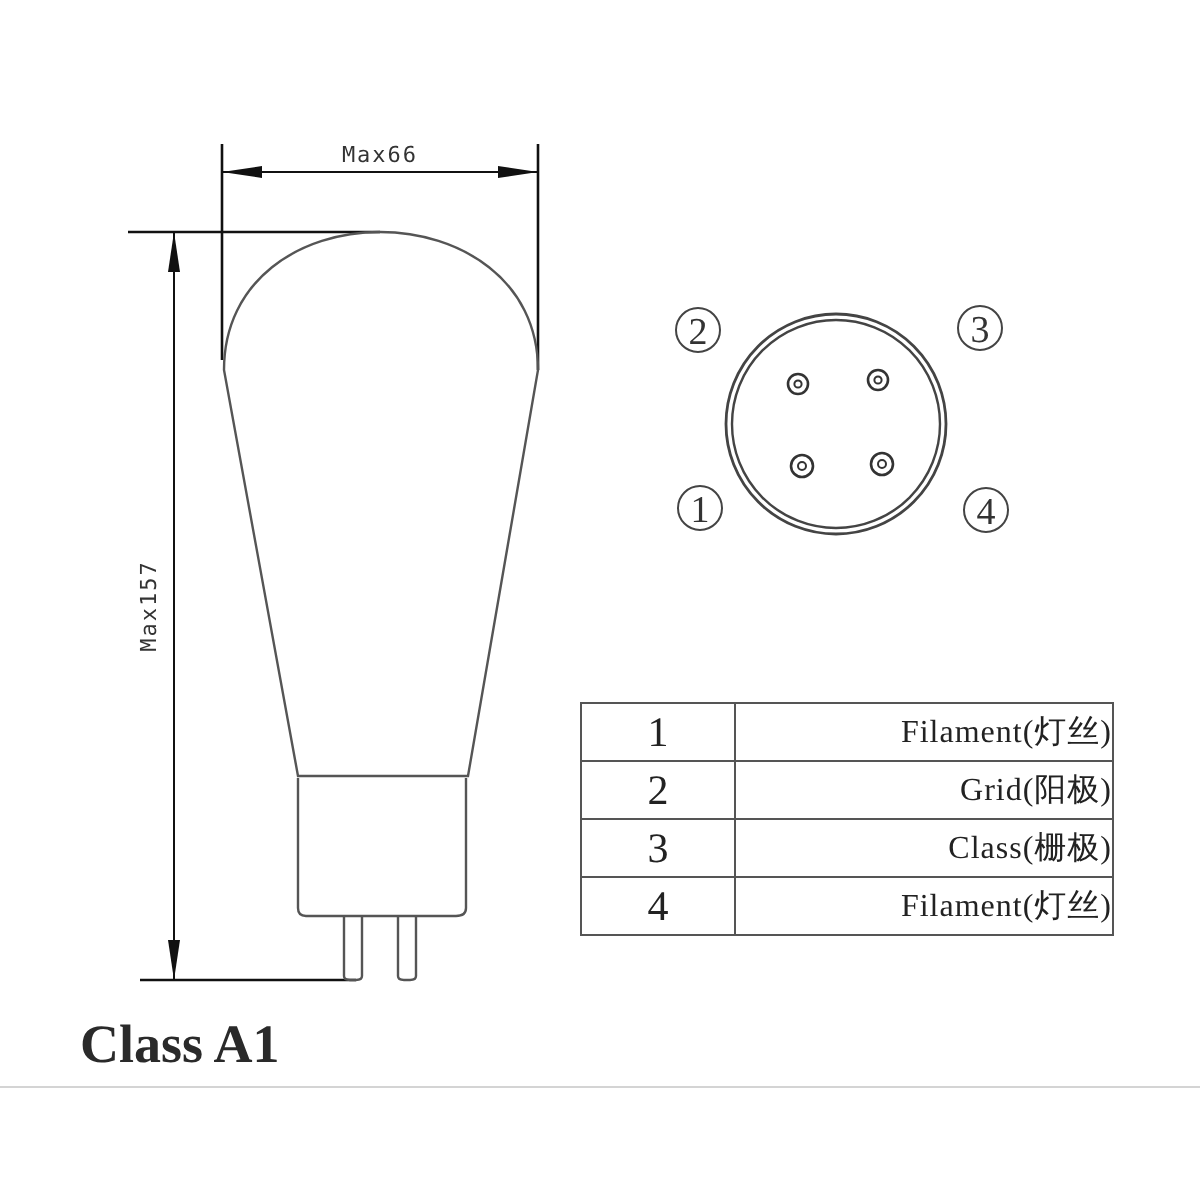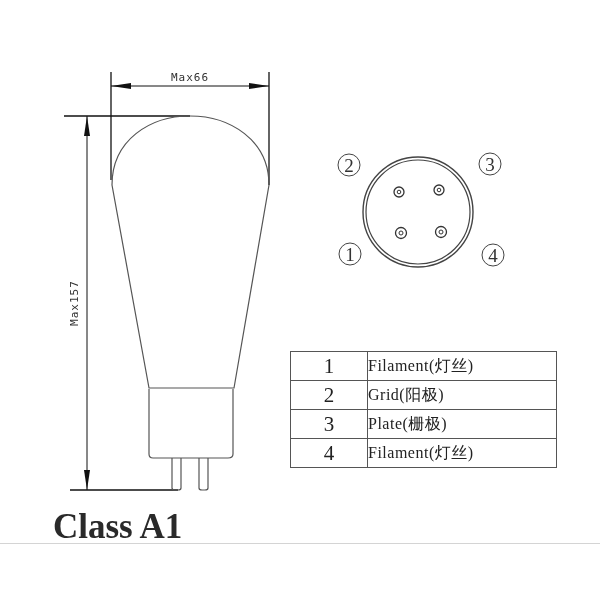--- a/index.html
+++ b/index.html
@@ -3,22 +3,22 @@
 <meta charset="utf-8">
 <style>
   html, body { margin: 0; padding: 0; background: #ffffff; }
   body { width: 600px; height: 600px; position: relative; overflow: hidden; font-family: "Liberation Sans", sans-serif; }
   svg.main { position: absolute; left: 0; top: 0; width: 600px; height: 600px; }
   .dim-text { font-family: "DejaVu Sans Mono", monospace; font-size: 11px; fill: #333; letter-spacing: 1px; }
   .pin-label { font-family: "Liberation Serif", serif; font-size: 19px; fill: #333; }
   .pin-table { position: absolute; left: 290px; top: 351px; border-collapse: collapse; border: 1.5px solid #555; }
   .pin-table td { border: 1px solid #555; height: 28px; padding: 0; color: #222; font-family: "Liberation Serif", serif; }
   .pin-table td.num { width: 76px; text-align: center; font-size: 21px; }
-  .pin-table td.fn { width: 188px; text-align: left; font-size: 16px; letter-spacing: 0.5px; }
-  .class-title { position: absolute; left: 40px; top: 507px; font-family: "Liberation Serif", serif; font-weight: bold; font-size: 35px; color: #2a2a2a; margin-left: 13px; }
+  .pin-table td.fn { width: 188px; text-align: right; font-size: 16px; letter-spacing: 0.5px; }
+  .class-title { position: absolute; left: 40px; top: 507px; font-family: "Liberation Serif", serif; font-weight: bold; font-size: 27px; color: #2a2a2a; }
   .bottom-rule { position: absolute; left: 0; top: 543px; width: 600px; height: 1px; background: #d4d4d4; }
 </style>
 </head>
 <body>
 
 <svg class="main" viewBox="0 0 600 600">
 
   <g>
     <line x1="111" y1="72" x2="111" y2="180" stroke="#111" stroke-width="1.3"></line>
     <line x1="269" y1="72" x2="269" y2="185" stroke="#111" stroke-width="1.3"></line>
@@ -88,21 +88,21 @@
       <tr>
     <td class="num">1</td>
     <td class="fn">Filament(灯丝)</td>
   </tr>
   <tr>
     <td class="num">2</td>
     <td class="fn">Grid(阳极)</td>
   </tr>
   <tr>
     <td class="num">3</td>
-    <td class="fn">Plate(栅极)</td>
+    <td class="fn">Class(栅极)</td>
   </tr>
   <tr>
     <td class="num">4</td>
     <td class="fn">Filament(灯丝)</td>
   </tr>
 </tbody>
   </table>
 
 <div class="class-title">Class A1</div>
 <div class="bottom-rule"></div>

